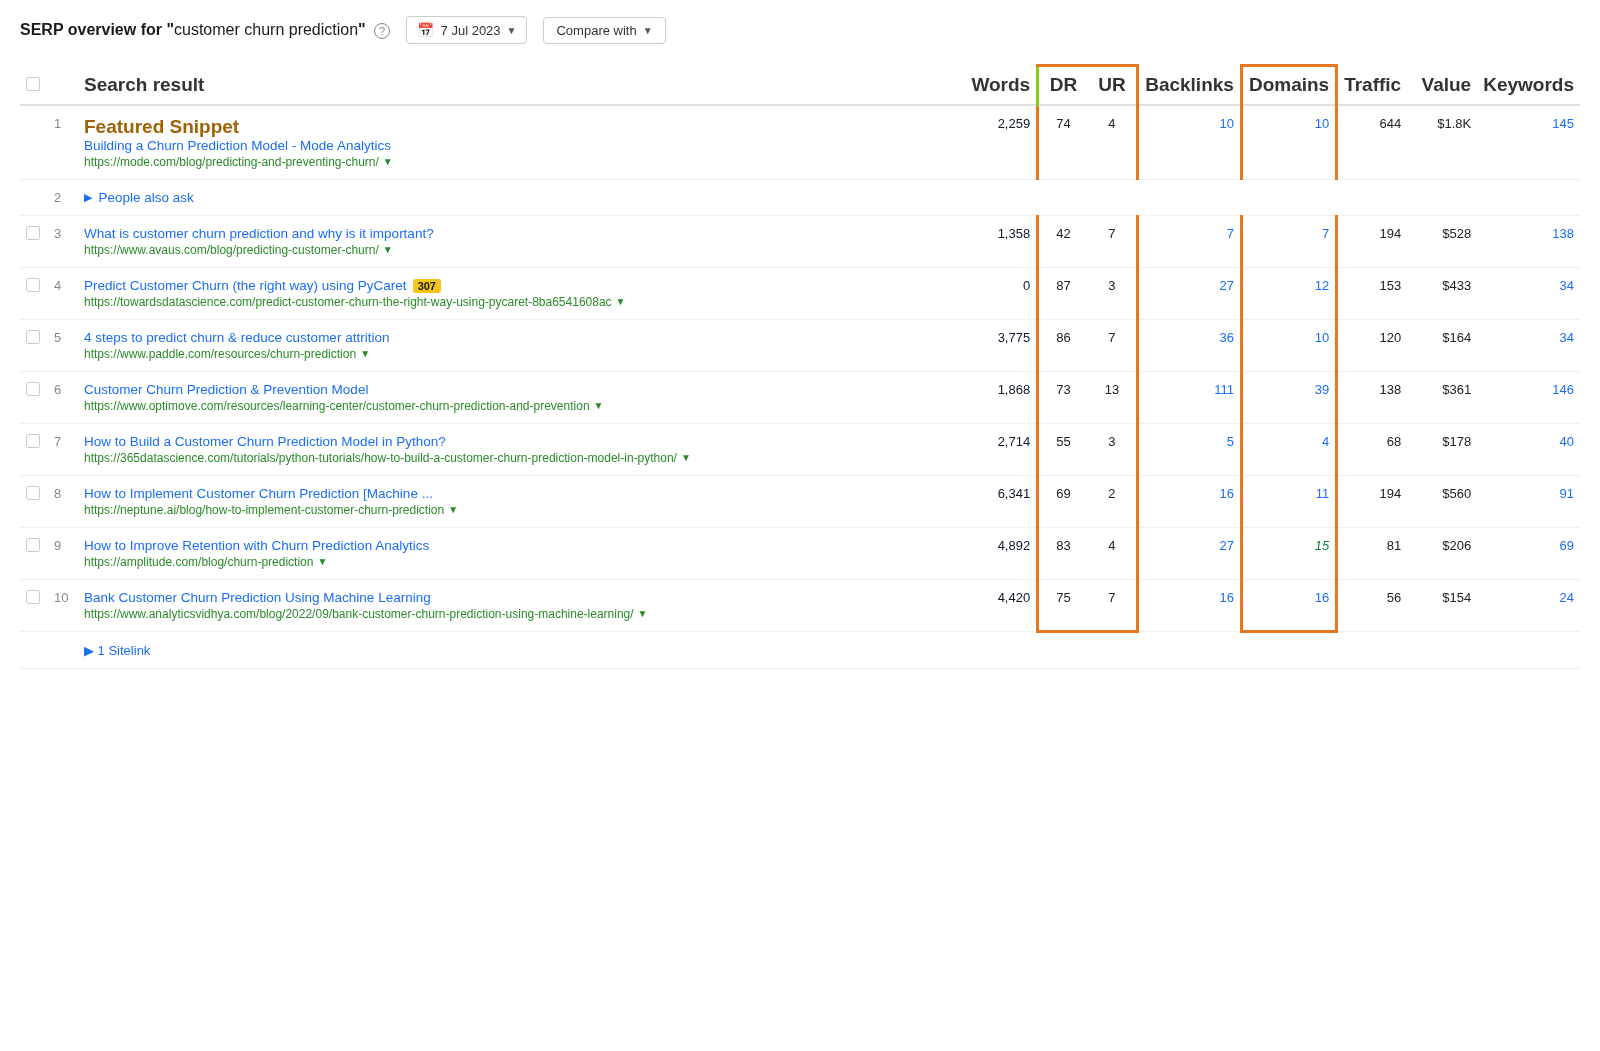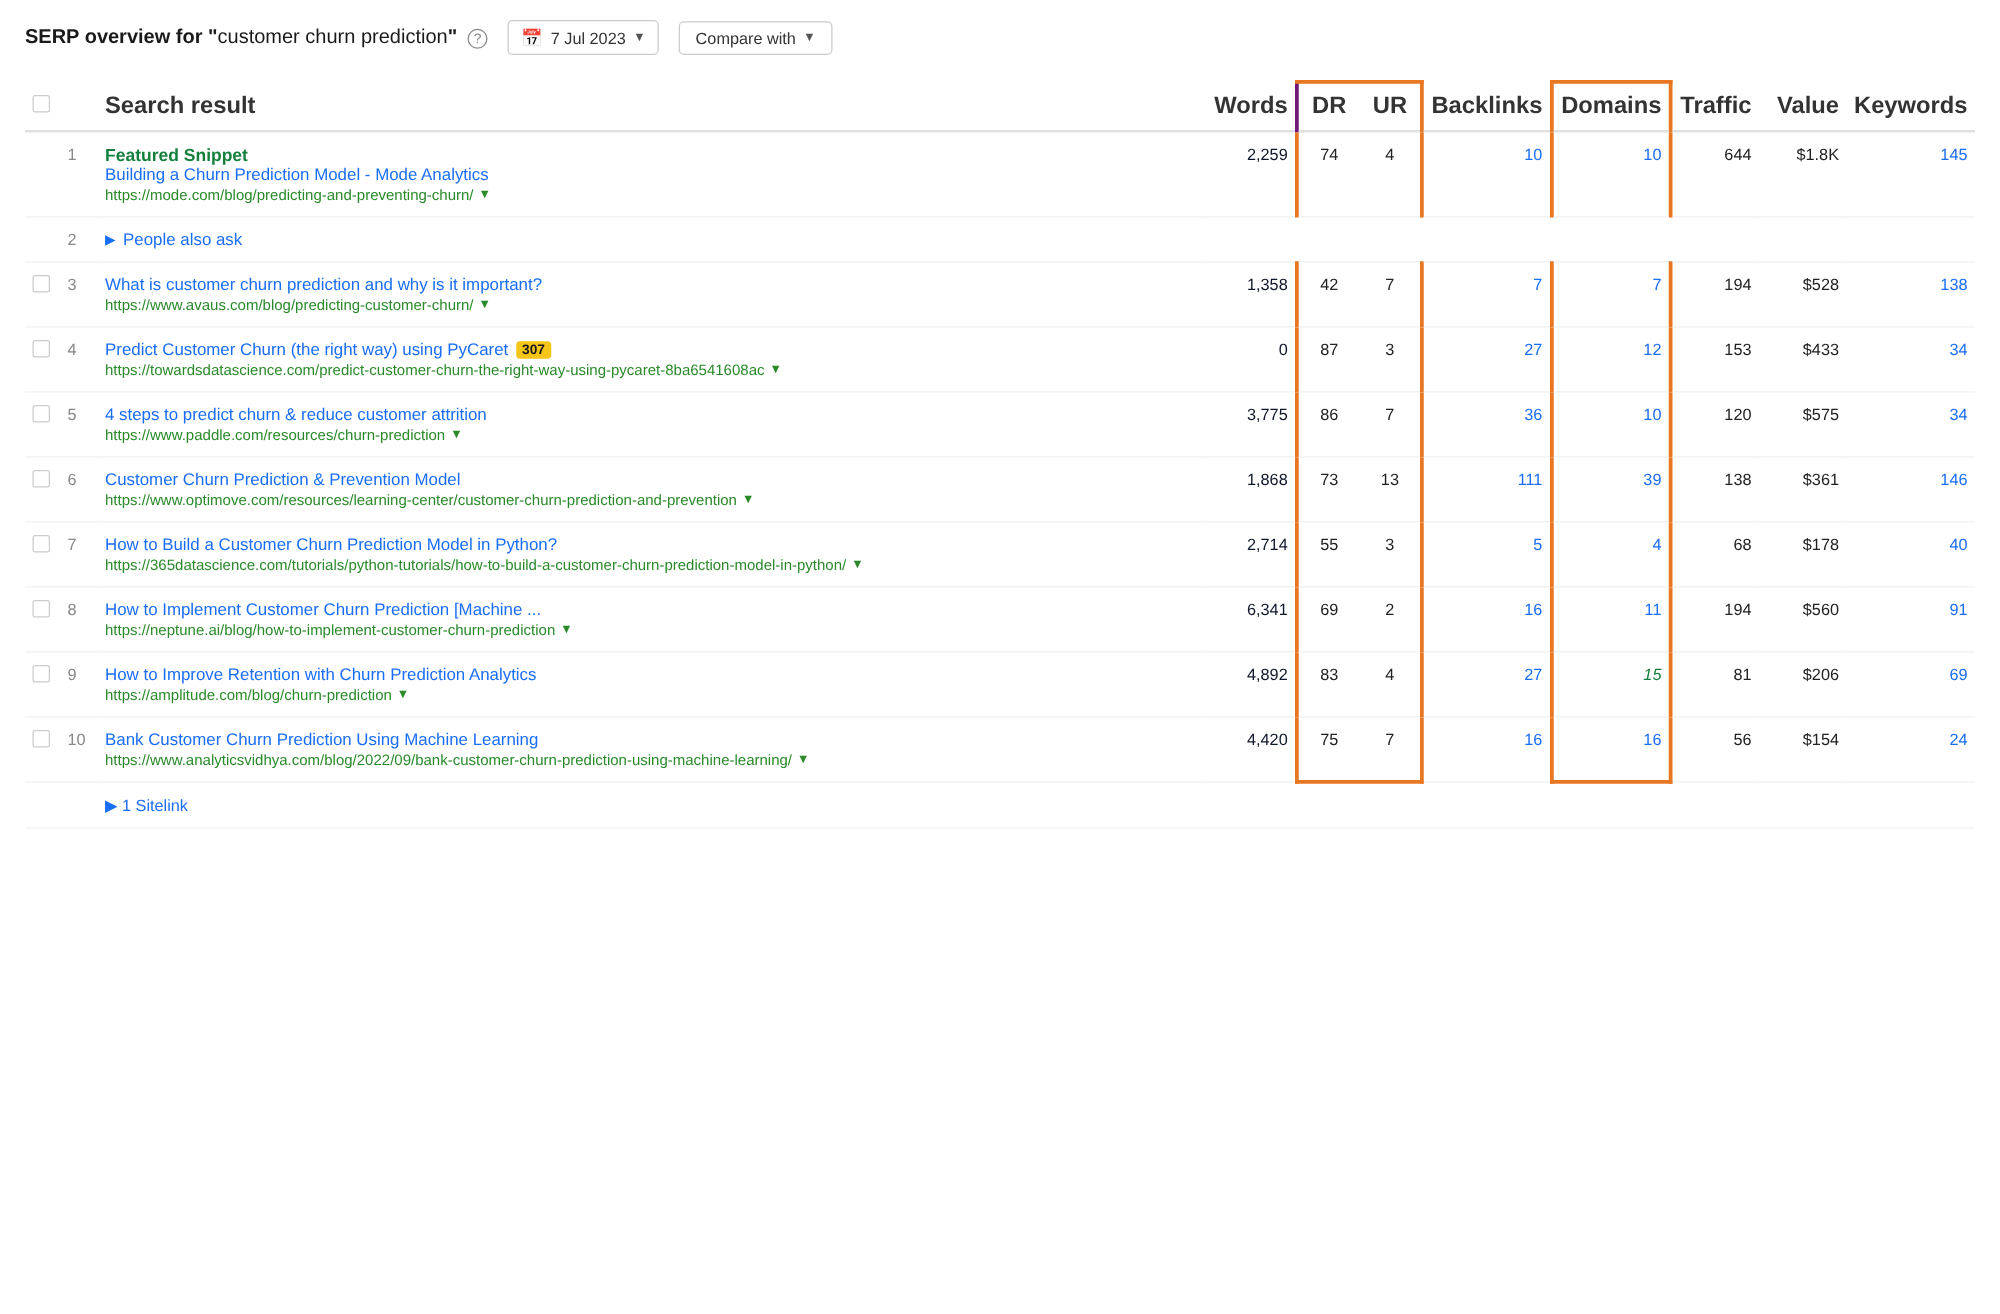--- a/index.html
+++ b/index.html
@@ -38,21 +38,21 @@
     .search-col { min-width: 420px; max-width: 560px; }
     .words-col { width: 70px; text-align: right; }
     .dr-col { width: 50px; text-align: center; }
     .ur-col { width: 50px; text-align: center; }
     .backlinks-col { width: 80px; text-align: right; }
     .domains-col { width: 80px; text-align: right; }
     .traffic-col { width: 70px; text-align: right; }
     .value-col { width: 70px; text-align: right; }
     .keywords-col { width: 70px; text-align: right; }
 
-    .featured-label { font-weight: 700; font-size: 14px; color: #15803d; }
+    .featured-label { font-weight: 700; font-size: 19px; color: #a16207; }
     .people-ask { display: flex; align-items: center; gap: 6px; color: #1a6ef5; cursor: pointer; font-size: 13.5px; }
     .triangle { font-size: 11px; }
 
     
     .dr-col, .ur-col { position: relative; }
 
     
     td.dr-col, th.dr-col { background: transparent; }
     td.ur-col, th.ur-col { background: transparent; }
     td.domains-col, th.domains-col { background: transparent; }
@@ -62,21 +62,21 @@
     .sitelink-row td { color: #1a6ef5; font-size: 13px; cursor: pointer; }
     .sitelink-row td:first-child { color: #888; }
 
     
     .col-dr, .col-ur {
       border-left: none;
       border-right: none;
     }
 
     
-    th.col-dr { border-left: 3px solid #701a75; border-top: 3px solid #e87722; padding-top: 6px; }
+    th.col-dr { border-left: 3px solid #84cc16; border-top: 3px solid #e87722; padding-top: 6px; }
     th.col-ur { border-right: 3px solid #e87722; border-top: 3px solid #e87722; padding-top: 6px; }
     td.col-dr { border-left: 3px solid #e87722; }
     td.col-ur { border-right: 3px solid #e87722; }
     tr.last-data-row td.col-dr, tr.last-data-row td.col-ur { border-bottom: 3px solid #e87722; }
 
     th.col-domains { border-left: 3px solid #e87722; border-right: 3px solid #e87722; border-top: 3px solid #e87722; padding-top: 6px; }
     td.col-domains { border-left: 3px solid #e87722; border-right: 3px solid #e87722; }
     tr.last-data-row td.col-domains { border-bottom: 3px solid #e87722; }
 
     .inline-checkbox { width: 14px; height: 14px; border: 1px solid #ccc; border-radius: 2px; display: inline-block; }
@@ -203,21 +203,21 @@
           <span>https://www.paddle.com/resources/churn-prediction</span>
           <span class="url-dropdown">▼</span>
         </div>
       </td>
       <td class="words-col num right">3,775</td>
       <td class="dr-col center col-dr">86</td>
       <td class="ur-col center col-ur">7</td>
       <td class="backlinks-col right" style="color:#1a6ef5;">36</td>
       <td class="domains-col right col-domains" style="color:#1a6ef5;">10</td>
       <td class="traffic-col right">120</td>
-      <td class="value-col right">$575</td>
+      <td class="value-col right">$164</td>
       <td class="keywords-col right" style="color:#1a6ef5;">34</td>
     </tr>
         <tr>
       <td class="checkbox-col">
         <span class="inline-checkbox"></span>
       </td>
       <td class="num-col" style="color:#888;font-size:13px;">6</td>
       <td class="search-col">
         <a class="search-result-title" href="#">Customer Churn Prediction &amp; Prevention Model</a>
         <div class="search-result-url">

